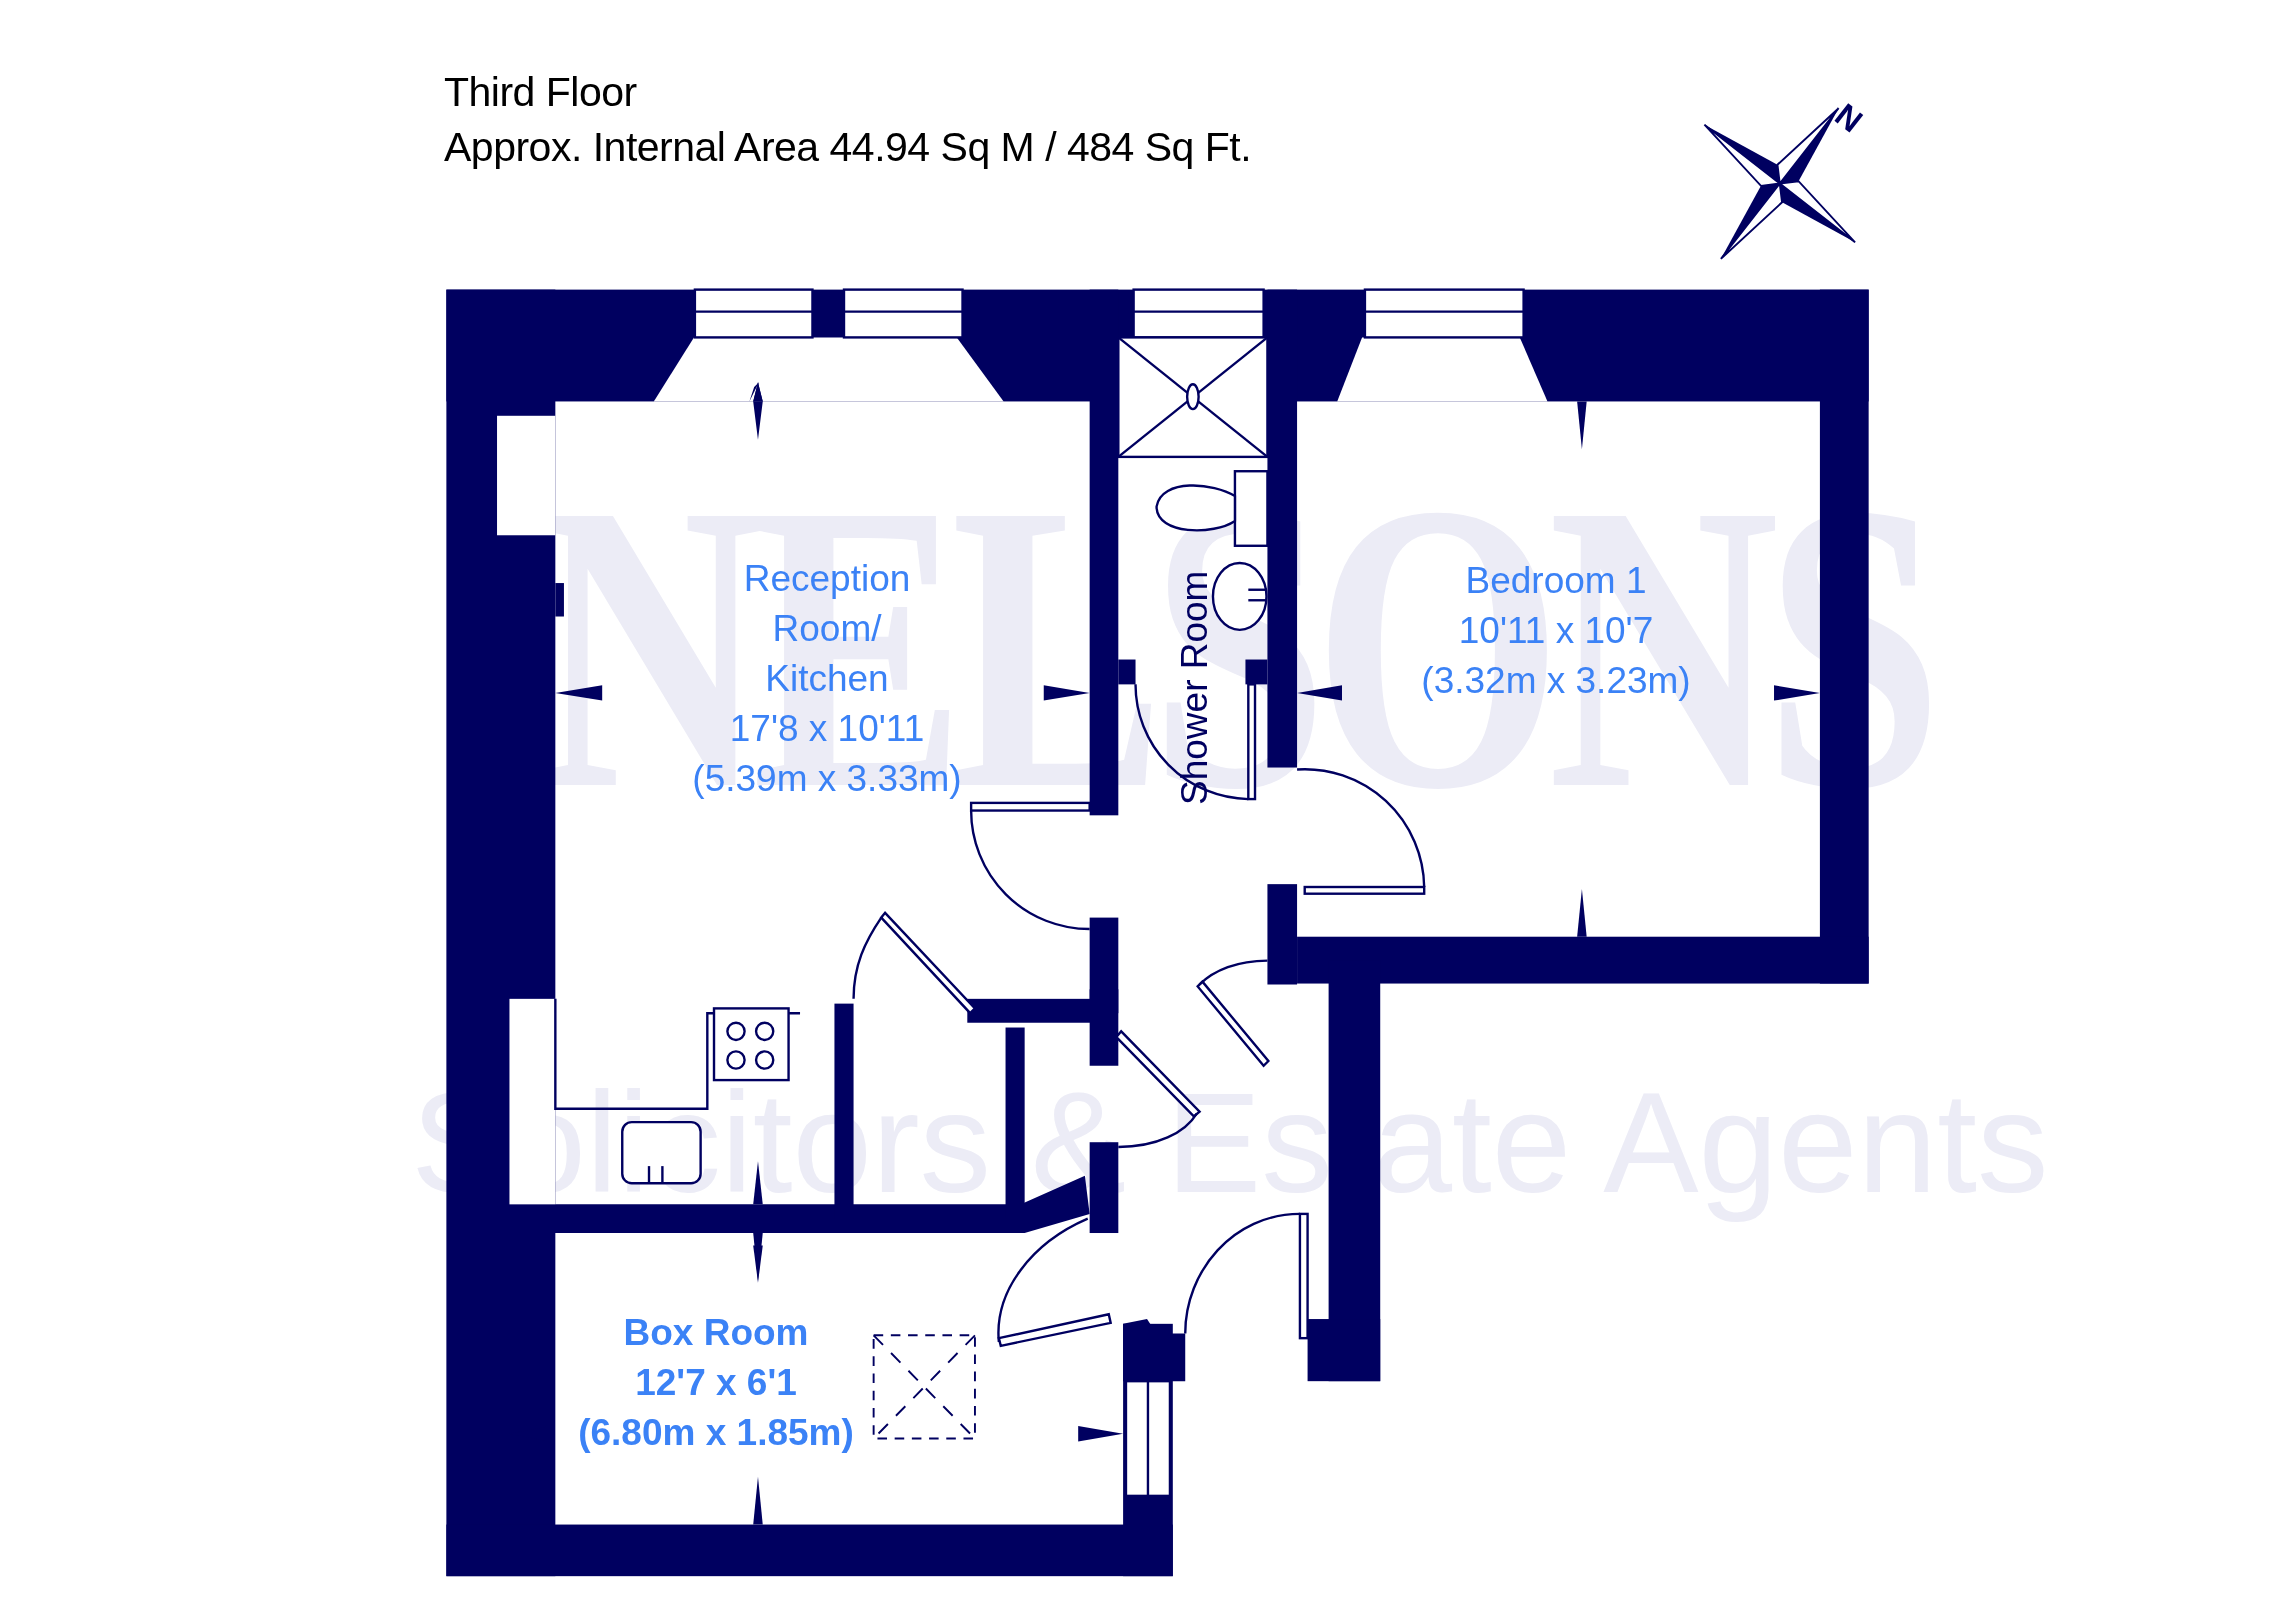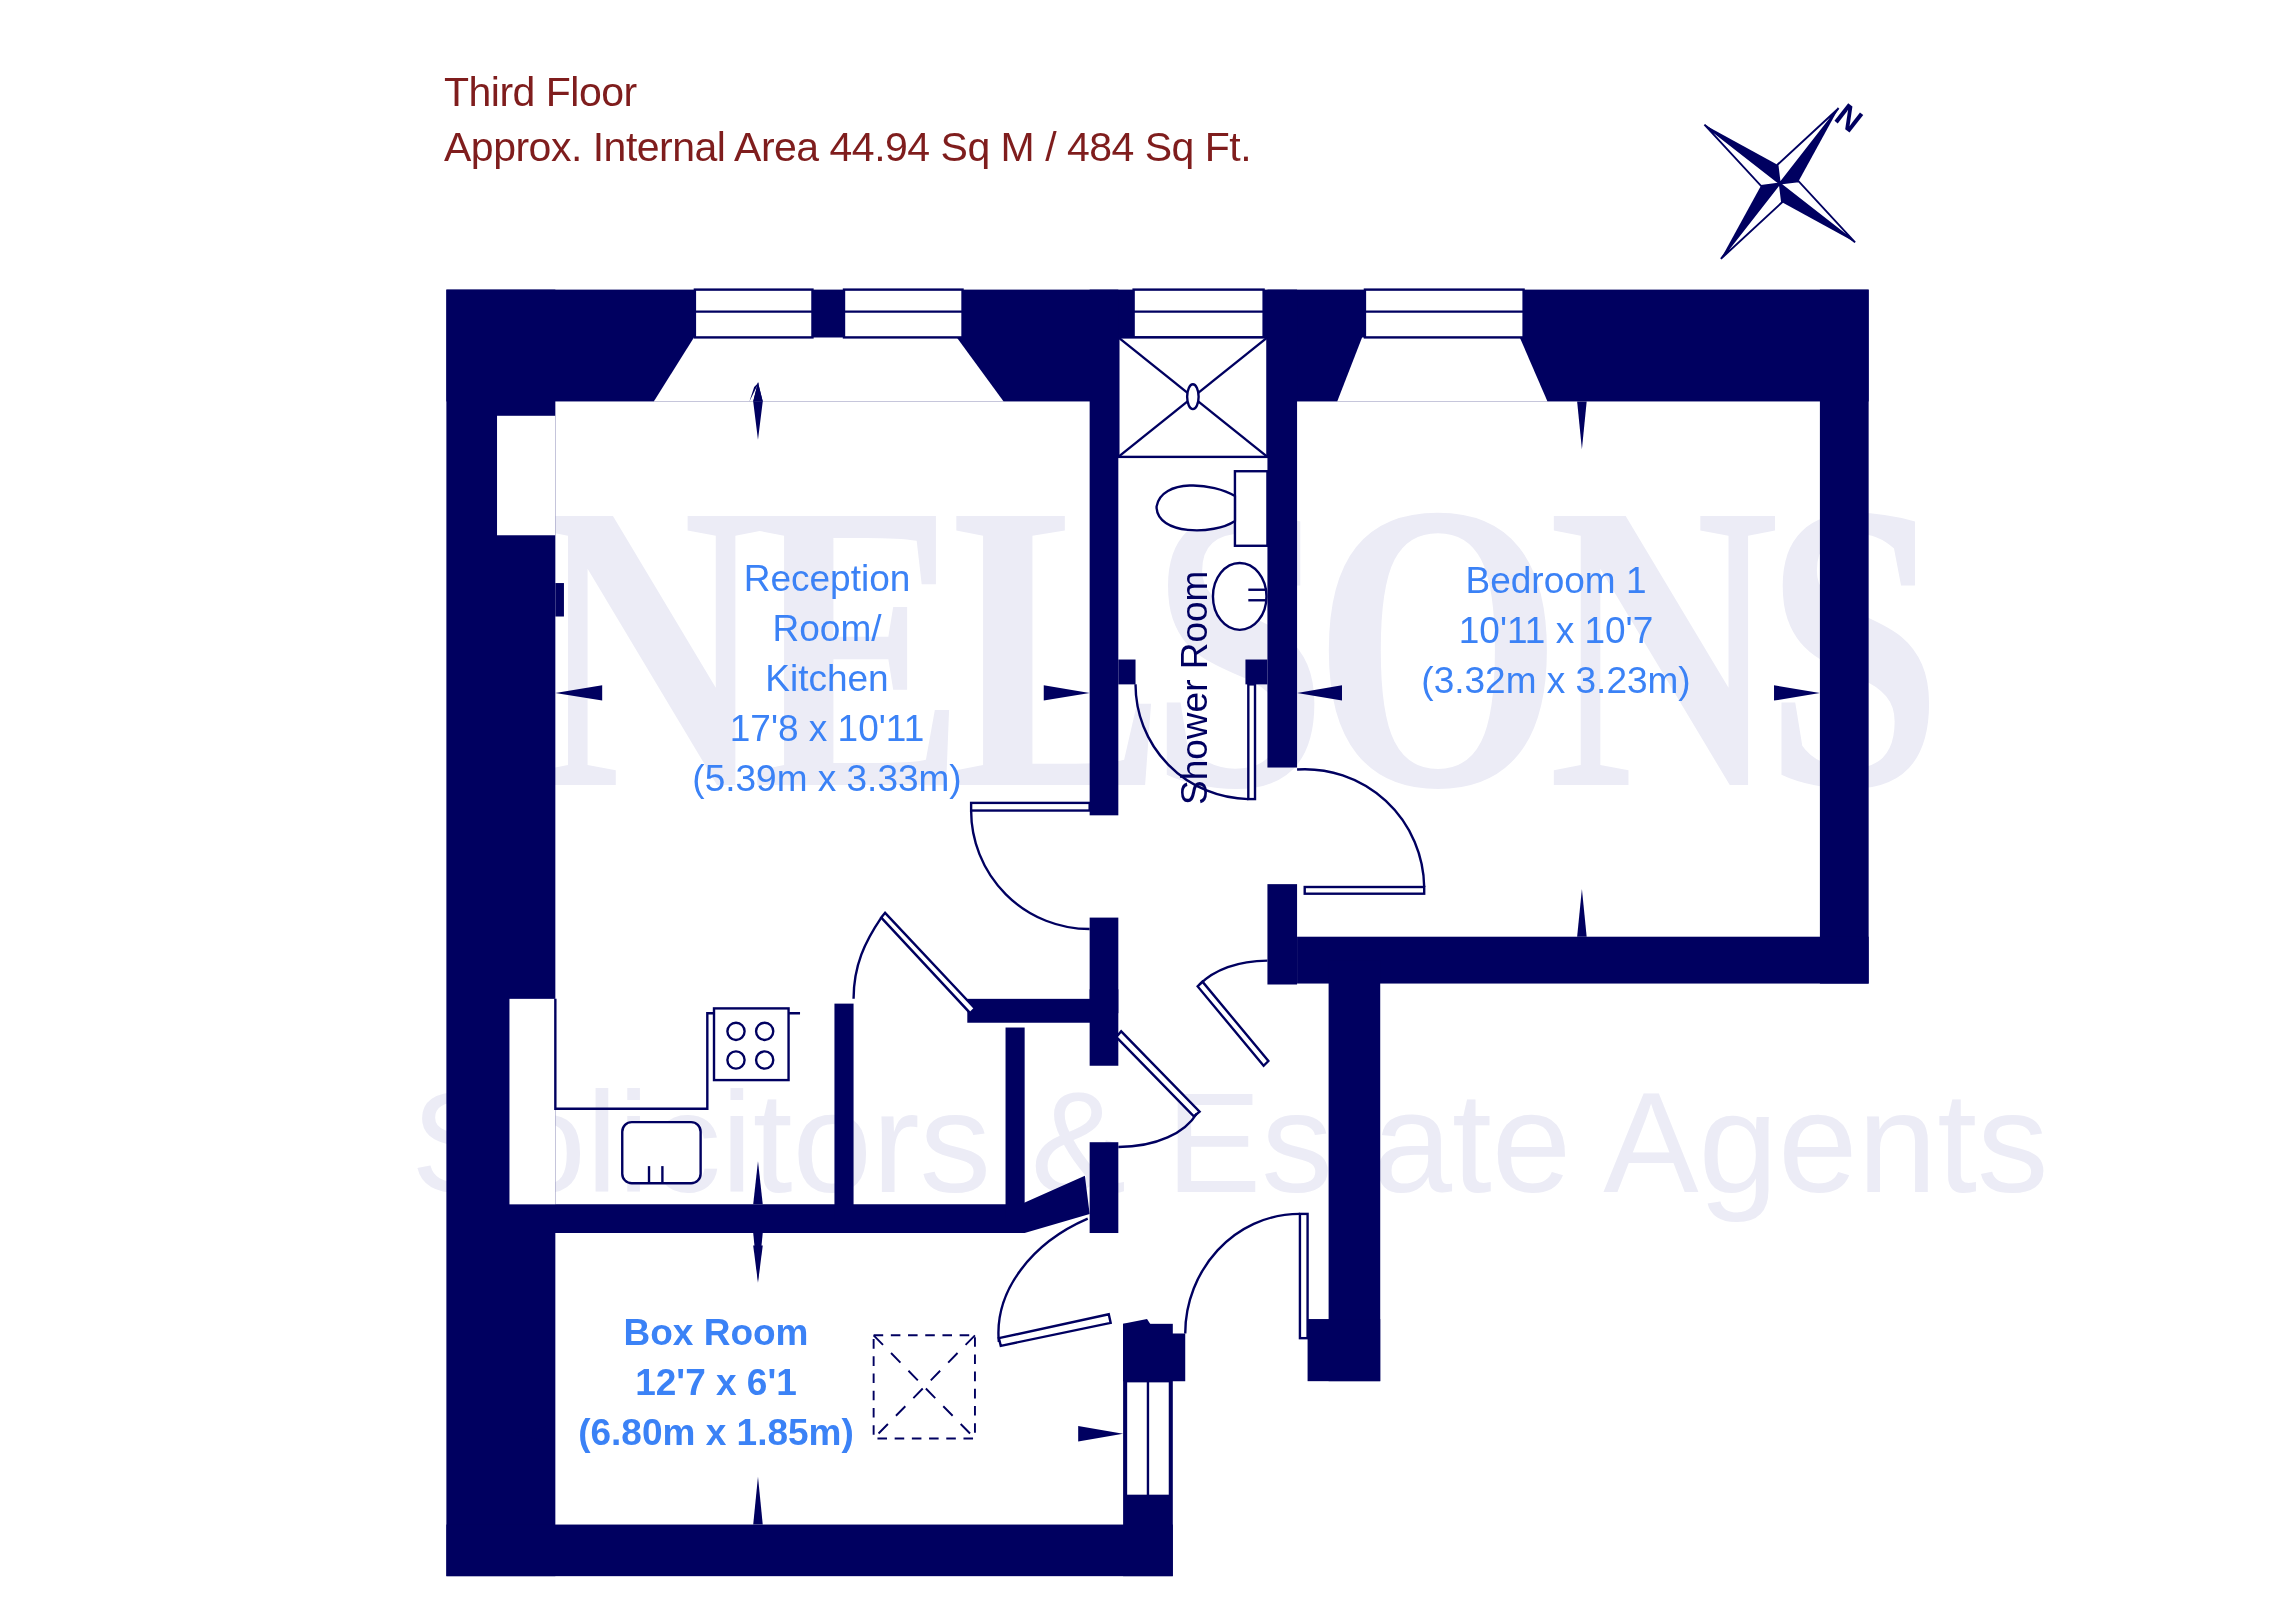--- a/index.html
+++ b/index.html
@@ -1,18 +1,18 @@
 <!DOCTYPE html>
 <html><head>
 <meta charset="utf-8">
 <style>
   html, body { margin:0; padding:0; background:#ffffff; }
   body { width:2294px; height:1623px; position:relative; overflow:hidden;
          font-family:"Liberation Sans", "DejaVu Sans", sans-serif; color:#000060; }
-  .header { position:absolute; left:444px; top:65px; font-size:41px; line-height:55px; color:#7f1d1d; letter-spacing:-0.5px; }
+  .header { position:absolute; left:444px; top:65px; font-size:41px; line-height:55px; color:#000000; letter-spacing:-0.5px; }
   .header div { white-space:nowrap; }
   svg.plan { position:absolute; left:0; top:0; }
   .wall { fill:#000060; }
   .line { fill:none; stroke:#000060; stroke-width:2.5; }
   .fix { fill:#ffffff; stroke:#000060; stroke-width:2.5; }
   .room-label { position:absolute; text-align:center; font-size:37px; line-height:50px; color:#3b82f6; white-space:nowrap; transform:translateX(-50%); }
   .vertical-label { position:absolute; font-size:37px; color:#000060; white-space:nowrap; transform-origin:left top; transform:rotate(-90deg); }
   .watermark { position:absolute; color:#ececf6; white-space:nowrap; pointer-events:none; }
 </style>
 </head>

